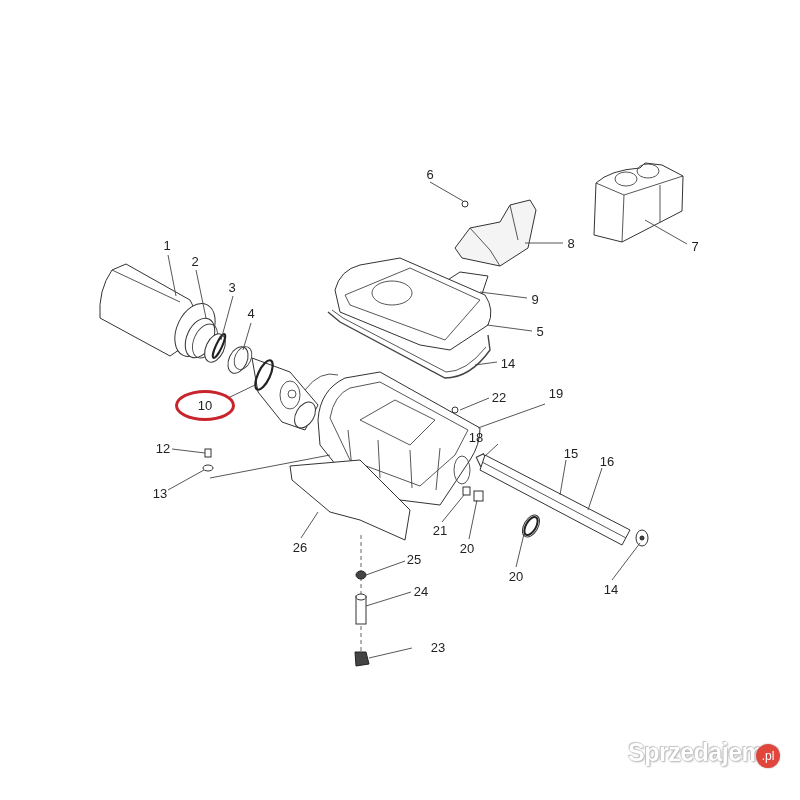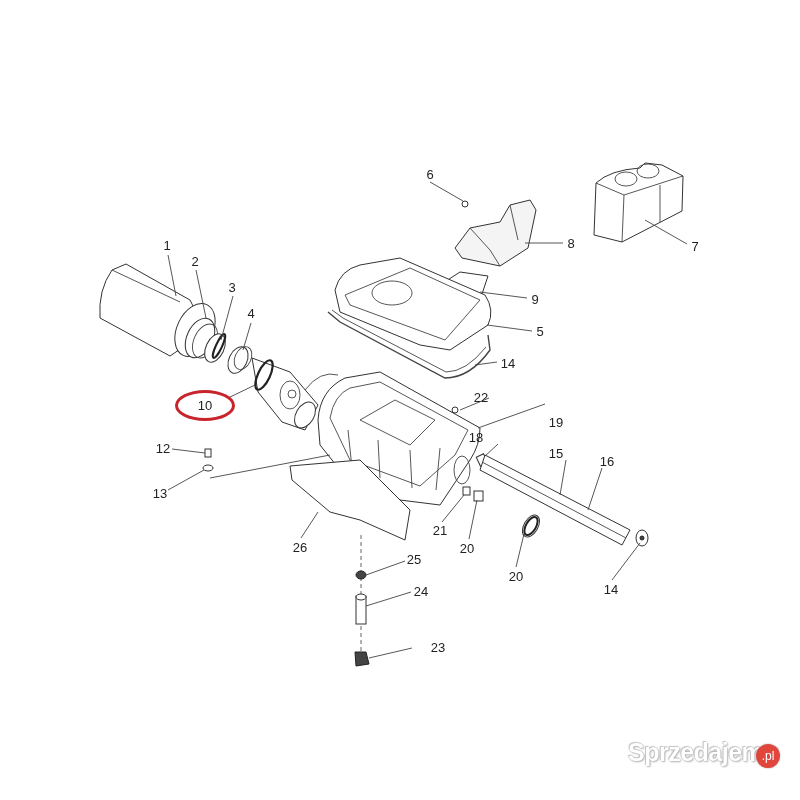--- a/index.html
+++ b/index.html
@@ -180,28 +180,28 @@
 <div class="callout" style="left:540px;top:331px">5</div>
 <div class="callout" style="left:430px;top:174px">6</div>
 <div class="callout" style="left:695px;top:246px">7</div>
 <div class="callout" style="left:571px;top:243px">8</div>
 <div class="callout" style="left:535px;top:299px">9</div>
 <div class="callout" style="left:508px;top:363px">14</div>
 <div class="callout" style="left:205px;top:405px">10</div>
 <div class="callout" style="left:163px;top:448px">12</div>
 <div class="callout" style="left:160px;top:493px">13</div>
 <div class="callout" style="left:611px;top:589px">14</div>
-<div class="callout" style="left:556px;top:453px">15</div>
+<div class="callout" style="left:571px;top:453px">15</div>
 <div class="callout" style="left:607px;top:461px">16</div>
 <div class="callout" style="left:516px;top:576px">20</div>
 <div class="callout" style="left:476px;top:437px">18</div>
-<div class="callout" style="left:556px;top:422px">19</div>
+<div class="callout" style="left:556px;top:393px">19</div>
 <div class="callout" style="left:467px;top:548px">20</div>
 <div class="callout" style="left:440px;top:530px">21</div>
-<div class="callout" style="left:481px;top:397px">22</div>
+<div class="callout" style="left:499px;top:397px">22</div>
 <div class="callout" style="left:438px;top:647px">23</div>
 <div class="callout" style="left:421px;top:591px">24</div>
 <div class="callout" style="left:414px;top:559px">25</div>
 <div class="callout" style="left:300px;top:547px">26</div>
 
 <div class="highlight-ring" style="left:175px;top:390px;width:60px;height:31px"></div>
 
 <div class="watermark">Sprzedajemy</div>
 <div class="watermark-badge">.pl</div>
 

